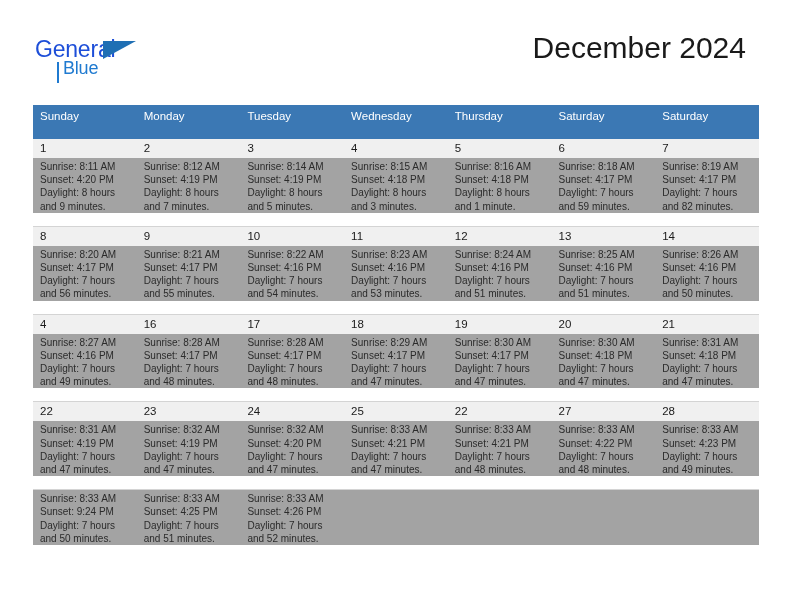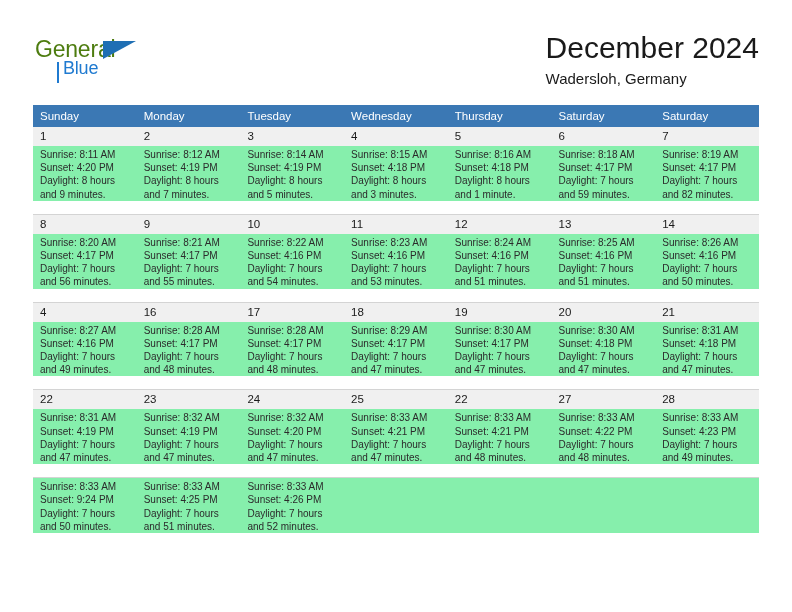--- a/index.html
+++ b/index.html
@@ -35,21 +35,21 @@
     top: 6px;
     width: 180px;
     height: 56px;
   }
   .logo-general {
     position: absolute;
     left: 0;
     top: 0;
     font-size: 23px;
     letter-spacing: -0.2px;
-    color: #4d7c0f;
+    color: #1d4ed8;
     font-family: "Liberation Sans", sans-serif;
   }
   .logo-tri {
     position: absolute;
     left: 68px;
     top: 5px;
     width: 0;
     height: 0;
     border-left: 33px solid #1f6fb4;
     border-bottom: 18px solid transparent;
@@ -66,23 +66,23 @@
     position: absolute;
     left: 22px;
     top: 26px;
     width: 2px;
     height: 21px;
     background: #1f7ad0;
   }
 
   .title-block {
     position: absolute;
-    right: 0;
+    right: 13px;
     top: 0;
-    text-align: left;
+    text-align: center;
   }
   .cal-title {
     font-size: 30px;
     color: #1a1a1a;
     line-height: 36px;
     white-space: nowrap;
   }
   .cal-subtitle {
     font-size: 15px;
     color: #1a1a1a;
@@ -99,35 +99,35 @@
     width: 726px;
     border-collapse: collapse;
     table-layout: fixed;
   }
   .calendar th {
     background: #3b78b4;
     color: #ffffff;
     font-size: 11.5px;
     font-weight: normal;
     text-align: left;
-    padding: 5px 0 5px 7px;
+    padding: 5px 0 17px 7px;
     height: 11px;
     border: none;
   }
   .daynum-row td {
     background: #f0f0f0;
     font-size: 11.5px;
     color: #1a1a1a;
     padding: 3px 0 3px 7px;
     vertical-align: top;
     height: 13px;
     border: none;
   }
   .info-row td {
-    background: #86efac;
+    background: #a3a3a3;
     font-size: 10px;
     color: #2b2b2b;
     padding: 2px 4px 0 7px;
     vertical-align: top;
     line-height: 13.2px;
     border: none;
   }
   .spacer-row td {
     background: #ffffff;
     height: 13px;
@@ -154,21 +154,20 @@
 
     <div class="logo">
       <span class="logo-general">General</span>
       <span class="logo-tri"></span>
       <span class="logo-bar"></span>
       <span class="logo-blue">Blue</span>
     </div>
 
     <div class="title-block">
       <div class="cal-title">December 2024</div>
-      <div class="cal-subtitle">Wadersloh, Germany</div>
     </div>
 
   </div>
 
   <table class="calendar">
     <thead>
       <tr>
         <th>Sunday</th>
         <th>Monday</th>
         <th>Tuesday</th>

